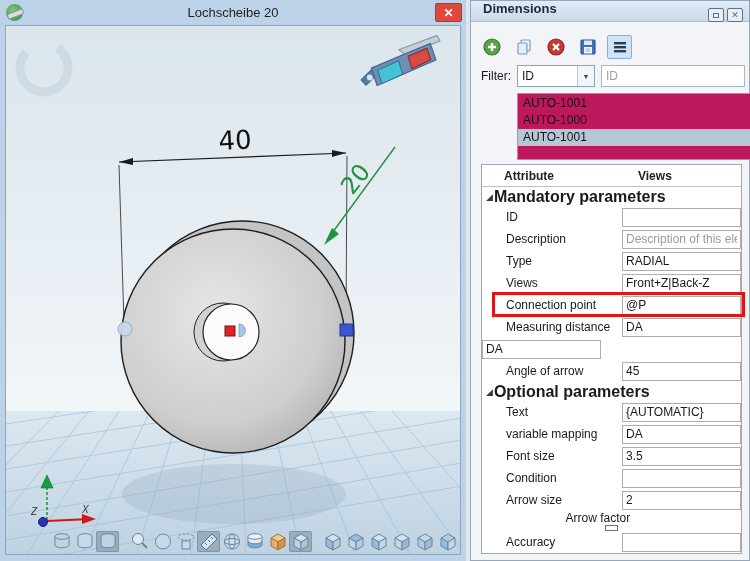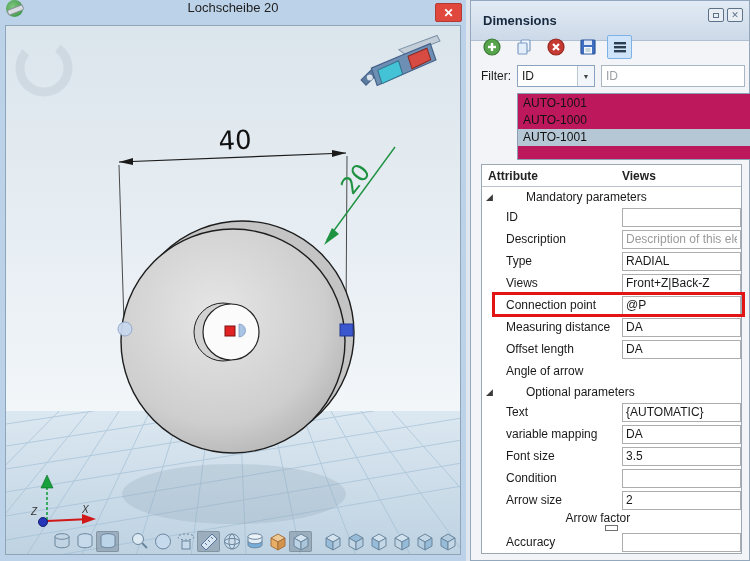--- a/index.html
+++ b/index.html
@@ -1,21 +1,21 @@
 <!DOCTYPE html>
 <html><head>
 <meta charset="utf-8">
 <style>
   html,body{margin:0;padding:0;width:750px;height:561px;overflow:hidden;
     font-family:"Liberation Sans",sans-serif;background:#ccd6e2;}
   *{box-sizing:border-box;}
 
   
   #left-window{position:absolute;left:0;top:0;width:466px;height:561px;background:#bcd2e8;}
-  #titlebar{position:absolute;left:0;top:0;width:100%;height:25px;display:flex;align-items:flex-start;}
+  #titlebar{position:absolute;left:0;top:0;width:100%;height:25px;display:flex;align-items:center;}
   #app-icon{width:17px;height:17px;margin-left:6px;border-radius:50%;
     background:radial-gradient(circle at 40% 40%,#7fc77f,#2e8b3a);position:relative;flex:0 0 auto;}
   #app-icon::after{content:"";position:absolute;left:1px;top:7px;width:15px;height:4px;
     background:#d8dde2;border:1px solid #8a9098;transform:rotate(-22deg);border-radius:2px;}
   #win-title{position:absolute;left:0;right:0;text-align:center;font-size:13px;color:#1f1f1f;}
   #close-btn{position:absolute;right:4px;top:3px;width:27px;height:19px;background:#e0483e;
     border:1px solid #b23a32;border-radius:2px;color:#fff;font-size:12px;font-weight:bold;
     display:flex;align-items:center;justify-content:center;line-height:1;}
   #viewport{position:absolute;left:5px;top:25px;width:456px;height:530px;
     border:1px solid #8fa6ba;background:#e3ebf1;overflow:hidden;}
@@ -27,23 +27,23 @@
     border-radius:2px;opacity:.85;}
   .vp-icon.sel{background:rgba(96,112,128,.45);box-shadow:0 0 0 1px rgba(70,85,100,.35) inset;}
   .vp-gap{width:9px;}
 
   
   #divider{position:absolute;left:466px;top:0;width:4px;height:561px;background:#dfe6ee;}
 
   
   #panel{position:absolute;left:470px;top:0;width:280px;height:561px;background:#f2f4f7;
     border:1px solid #93a7bd;}
-  #panel-header{position:absolute;left:0;top:0;width:100%;height:40px;
+  #panel-header{position:absolute;left:0;top:0;width:100%;height:21px;
     background:linear-gradient(#e2ebf5,#ccd9e8);border-bottom:1px solid #aebfd2;
-    display:flex;align-items:center;}
+    display:flex;align-items:flex-start;}
   #panel-title{margin-left:12px;font-size:13px;font-weight:bold;color:#17293f;}
   #panel-winbtns{position:absolute;right:6px;top:7px;display:flex;gap:3px;}
   .pw-btn{width:16px;height:14px;border:1px solid #5d7288;border-radius:2px;position:relative;
     color:#5d7288;font-size:9px;display:flex;align-items:center;justify-content:center;background:#e9eef5;}
   .pw-btn .inner-sq{width:6px;height:5px;border:1px solid #5d7288;}
 
   #panel-toolbar{position:absolute;left:8px;top:34px;display:flex;align-items:center;gap:7px;}
   .pt-btn{width:25px;height:24px;display:flex;align-items:center;justify-content:center;
     border:1px solid transparent;border-radius:2px;}
   .pt-btn.sel{background:#cfe4f8;border-color:#7eb2e6;}
@@ -67,28 +67,28 @@
     border-left:1px solid #dcdcdc;}
   .sb-arrow{position:absolute;left:0;width:16px;height:15px;display:flex;align-items:center;
     justify-content:center;font-size:7px;color:#555;}
   #sb-up{top:0;} #sb-down{bottom:0;}
   #sb-thumb{position:absolute;left:1px;top:24px;width:13px;height:18px;background:#d4dae0;
     border:1px solid #bfc7cf;}
 
   #attr-table{position:absolute;left:10px;top:163px;width:261px;background:#fff;
     border:1px solid #9aa7b4;}
   #attr-head{display:flex;height:22px;border-bottom:1px solid #b9c2cc;align-items:center;}
-  #attr-head .h1{width:140px;padding-left:6px;font-size:12px;font-weight:bold;color:#222;}
+  #attr-head .h1{width:140px;padding-left:6px;font-size:12px;font-weight:bold;color:#222;margin-left:16px;}
   #attr-head .h2{font-size:12px;font-weight:bold;color:#222;}
   .attr-row{display:flex;align-items:center;position:relative;}
   .attr-row.kind-section{height:19px;}
   .attr-row.kind-input{height:22px;}
   .attr-row.kind-checkbox{height:20px;flex-direction:column;}
   .sec-tri{font-size:9px;color:#3a3a3a;margin:0 1px 0 4px;}
-  .sec-label{font-size:12px;font-weight:normal;color:#1a1a1a;margin-left:32px;}
+  .sec-label{font-size:16px;font-weight:bold;color:#1a1a1a;}
   .attr-label{width:140px;padding-left:24px;font-size:12px;color:#1a1a1a;white-space:nowrap;}
   .attr-input{width:119px;height:19px;border:1px solid #adadad;background:#fff;font-size:12px;
     padding:0 3px;font-family:"Liberation Sans",sans-serif;color:#1a1a1a;}
   .attr-input::placeholder{color:#9a9a9a;}
   .attr-check{width:13px;height:13px;border:1px solid #707070;background:#fff;}
   .attr-row.hl::after{content:"";position:absolute;left:10px;right:-4px;top:-2px;bottom:-1px;
     border:3px solid #e21414;pointer-events:none;z-index:5;}
 </style>
 </head>
 <body>
@@ -431,25 +431,25 @@
         </div>
         <div class="attr-row kind-input hl">
           <span class="attr-label">Connection point</span>
           <input class="attr-input" type="text" value="@P" style="">
         </div>
         <div class="attr-row kind-input">
           <span class="attr-label">Measuring distance</span>
           <input class="attr-input" type="text" value="DA" style="">
         </div>
         <div class="attr-row kind-input">
-          <span class="attr-label">Offset length</span>
           <input class="attr-input" type="text" value="DA" style="">
         </div>
         <div class="attr-row kind-input">
           <span class="attr-label">Angle of arrow</span>
+          <input class="attr-input" type="text" value="45" style="">
         </div>
         <div class="attr-row kind-section">
           <span class="sec-tri">◢</span>
           <span class="sec-label">Optional parameters</span>
         </div>
         <div class="attr-row kind-input">
           <span class="attr-label">Text</span>
           <input class="attr-input" type="text" value="{AUTOMATIC}" style="">
         </div>
         <div class="attr-row kind-input">

